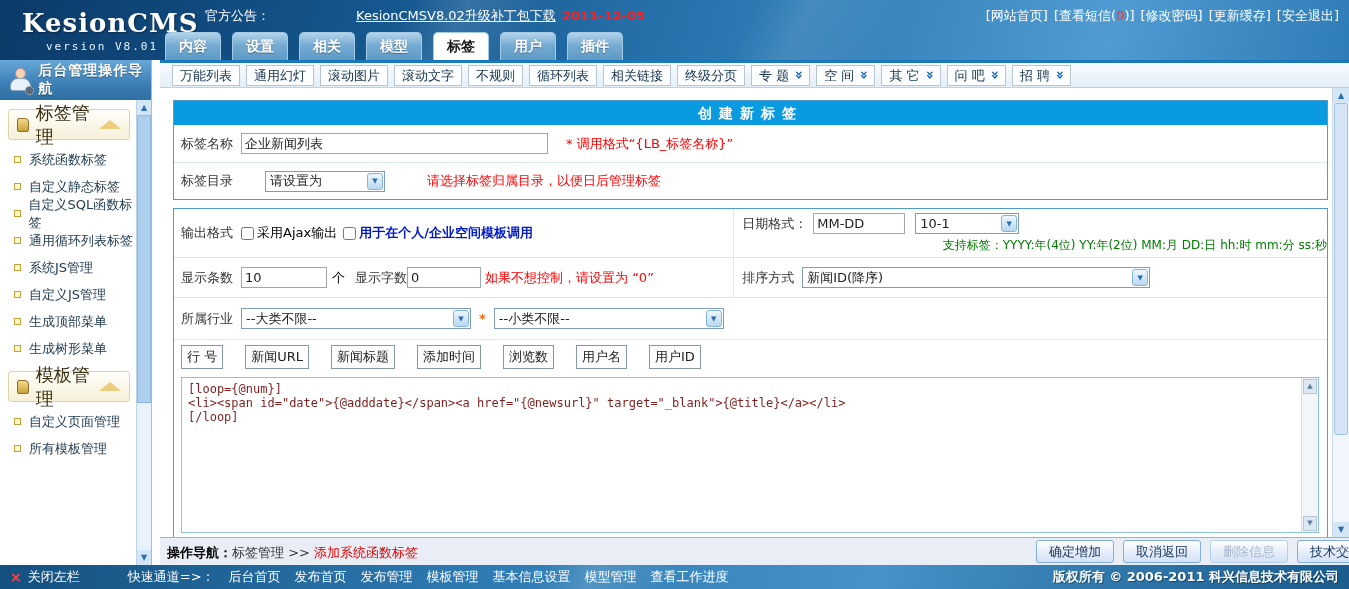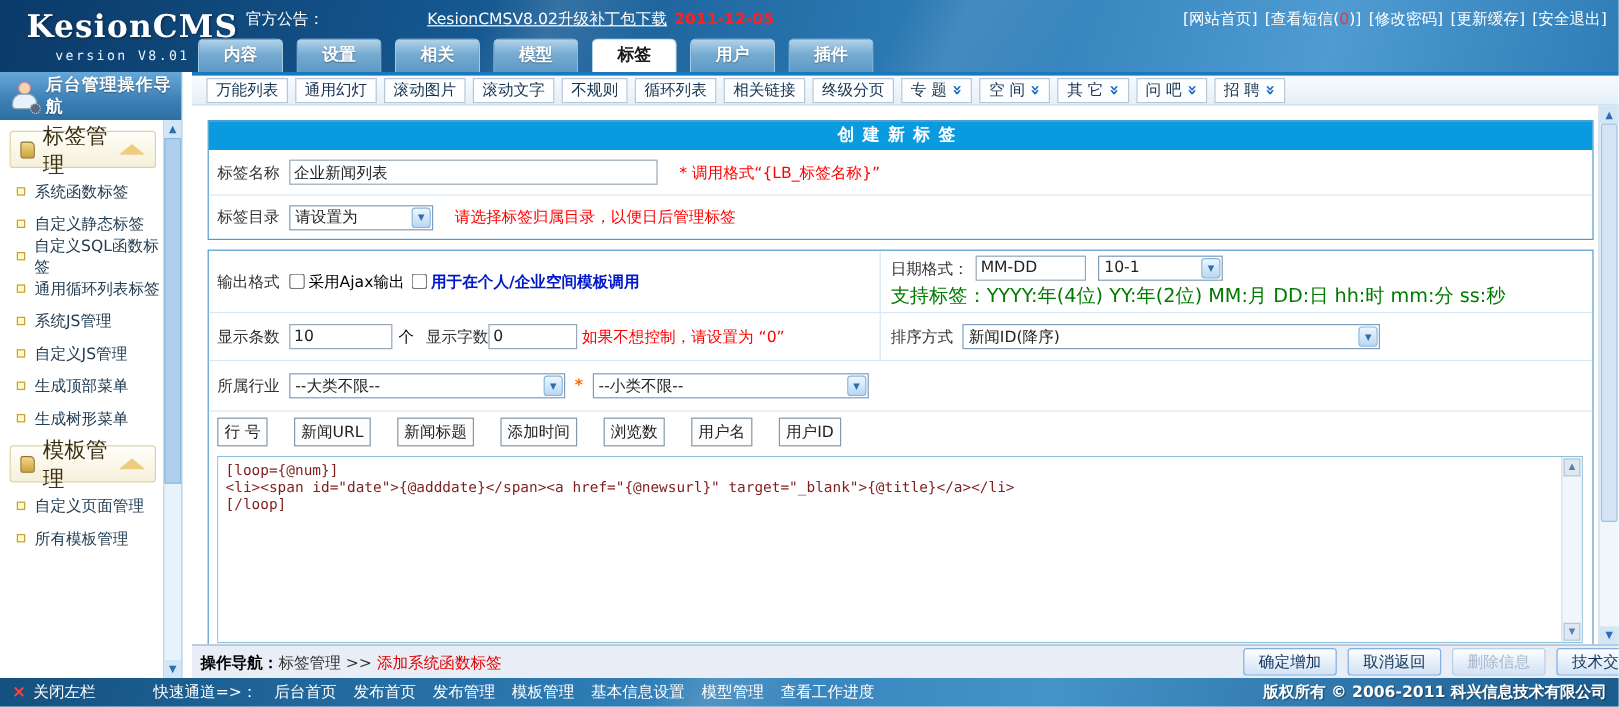--- a/index.html
+++ b/index.html
@@ -14,21 +14,21 @@
     background:linear-gradient(115deg,transparent 30%,rgba(255,255,255,.12) 34%,transparent 40%,transparent 55%,rgba(255,255,255,.10) 59%,transparent 66%);pointer-events:none;}
   .logo { position:absolute; left:22px; top:8px; color:#fff; font-family:"DejaVu Serif", serif; font-size:26px; font-weight:bold; letter-spacing:1px; text-shadow:1px 1px 2px rgba(0,0,0,.4); }
   .ver { position:absolute; left:46px; top:40px; color:#e8f4ff; font-family:"DejaVu Sans Mono", monospace; font-size:11px; letter-spacing:2px; }
   .notice { position:absolute; left:205px; top:7px; color:#fff; z-index:3; }
   .notice .nlink { color:#fff; text-decoration:underline; margin-left:86px; }
   .notice .ndate { color:#ff2020; font-weight:bold; margin-left:6px; }
   .toplinks { position:absolute; right:10px; top:7px; color:#fff; z-index:3; }
   .toplinks a { color:#fff; margin-left:6px; }
   .toplinks .red { color:#ff3030; }
   .tabs { position:absolute; left:165px; bottom:0; display:flex; gap:11px; z-index:3; }
-  .tab { width:71px; height:28px; line-height:27px; text-align:center; color:#fff; font-weight:bold; font-size:14px;
+  .tab { width:56px; height:28px; line-height:27px; text-align:center; color:#fff; font-weight:bold; font-size:14px;
     background:linear-gradient(#b3d3e9,#76abd2 45%,#5d9ac5); border:1px solid #a5cbe4; border-bottom:none;
     border-radius:5px 5px 0 0; text-shadow:0 1px 1px rgba(0,0,0,.35); cursor:pointer; }
   .tab.active { background:#fff; color:#1a1a1a; text-shadow:none; }
 
   
   .subnav { position:absolute; top:60px; left:160px; right:0; height:28px;
     background:linear-gradient(#f8fbfe,#e4eff8); border-top:3px solid #1a79bd; border-bottom:1px solid #b9d2e4;
     display:flex; align-items:center; padding-left:6px; }
   .snitem { height:21px; line-height:19px; padding:0 7px; margin-left:6px; background:#fdfeff;
     border:1px solid #b7c6d5; color:#16334e; font-size:13px; cursor:pointer; white-space:nowrap; }
@@ -59,37 +59,37 @@
   .sb-scroll .thumb { position:absolute; top:15px; left:0; width:100%; height:62%; background:#aed0ee; border:1px solid #8cb8dd; cursor:pointer; }
   .mscroll { position:absolute; top:88px; right:0; width:17px; height:449px; background:#f0f6fc; border-left:1px solid #c8d8e8; }
   .mscroll .sarr.up { top:0; } .mscroll .sarr.dn { bottom:0; }
   .mscroll .thumb { position:absolute; top:15px; left:1px; right:1px; height:74%; background:#d4e4f4; border:1px solid #a2c2e2; border-radius:2px; cursor:pointer; }
 
   
   .main { position:absolute; top:88px; left:160px; right:17px; bottom:52px; background:#fff; padding:12px 4px 0 13px; overflow:hidden; }
   .panel { border:1px solid #4f9ccf; background:#fff; }
   .panel-hd { height:24px; background:#0a9ae0; color:#fff; font-weight:bold; font-size:14px; letter-spacing:7px; text-align:center; line-height:24px; }
   .frow { display:flex; align-items:center; min-height:37px; padding-left:7px; }
-  .frow + .frow { border-top:1px solid #d9e8f3; }
+  .frow + .frow { border-top:1px solid #d9e8f3;gap:24px; }
   .flabel { color:#333; white-space:nowrap; }
   .tin { height:21px; border:1px solid #98a8b4; background:#fff; font-size:13px; font-family:"DejaVu Sans",sans-serif; padding:0 3px; color:#222; }
   .hint-red { color:#f00; margin-left:18px; white-space:nowrap; }
   .fakeselect { display:inline-flex; align-items:center; height:21px; background:#fff; border:1px solid #7f9db9; font-size:13px; padding-left:4px; cursor:pointer; position:relative; }
   .fakeselect .val { flex:1; overflow:hidden; white-space:nowrap; color:#222; }
   .fakeselect .arr { width:16px; height:17px; margin:0 1px; background:linear-gradient(#eef6fe,#b9d8f2); border:1px solid #86b5dc; border-radius:3px; display:flex; align-items:center; justify-content:center; font-size:7px; color:#2d6cb0; flex:none; }
 
   .panel2 { margin-top:8px; }
   .p2row { display:flex; align-items:stretch; }
   .p2row + .p2row { border-top:1px solid #d9e8f3; }
   .lcell { width:48.5%; display:flex; align-items:center; padding-left:7px; }
   .rcell { flex:1; border-left:1px solid #d9e8f3; padding:4px 0 2px 8px; }
   .rcell.center { display:flex; align-items:center; padding:0 0 0 8px; }
   .chk { width:13px; height:13px; margin:0 3px 0 0; vertical-align:-2px; }
   .blue-bold { color:#0018c8; font-weight:bold; }
-  .green { color:#007a00; font-size:16px; margin-top:3px; white-space:nowrap; }
+  .green { color:#007a00; font-size:12px; margin-top:3px; white-space:nowrap;text-align:right; }
   .star { color:#f60; font-weight:bold; margin:0 8px; }
   .fieldbtns { display:flex; align-items:center; gap:22px; padding:5px 0 5px 7px; border-top:1px solid #d9e8f3; }
   .fbtn { border:1px solid #8899a6; background:#fdfdfd; padding:2px 5px; font-size:13px; color:#222; cursor:pointer; white-space:nowrap; }
   .codewrap { position:relative; margin:3px 8px 6px 7px; height:156px; border:1px solid #8fc0dc; background:#fff; }
   .codearea { position:absolute; inset:0 17px 0 0; border:none; resize:none; outline:none; width:calc(100% - 17px);
     font-family:"DejaVu Sans Mono", monospace; font-size:12px; color:#7f1d1d; padding:4px 6px; white-space:pre; overflow:hidden; }
   .tscroll { position:absolute; top:0; right:0; bottom:0; width:17px; background:#f2f6fa; border-left:1px solid #d4dfe8; }
   .tscroll .ta { position:absolute; left:1px; right:1px; height:15px; background:#dde8f2; border:1px solid #b6c8d8; color:#5b7da2; font-size:7px; text-align:center; line-height:13px; cursor:pointer; }
   .tscroll .ta.up { top:1px; } .tscroll .ta.dn { bottom:1px; }
 

